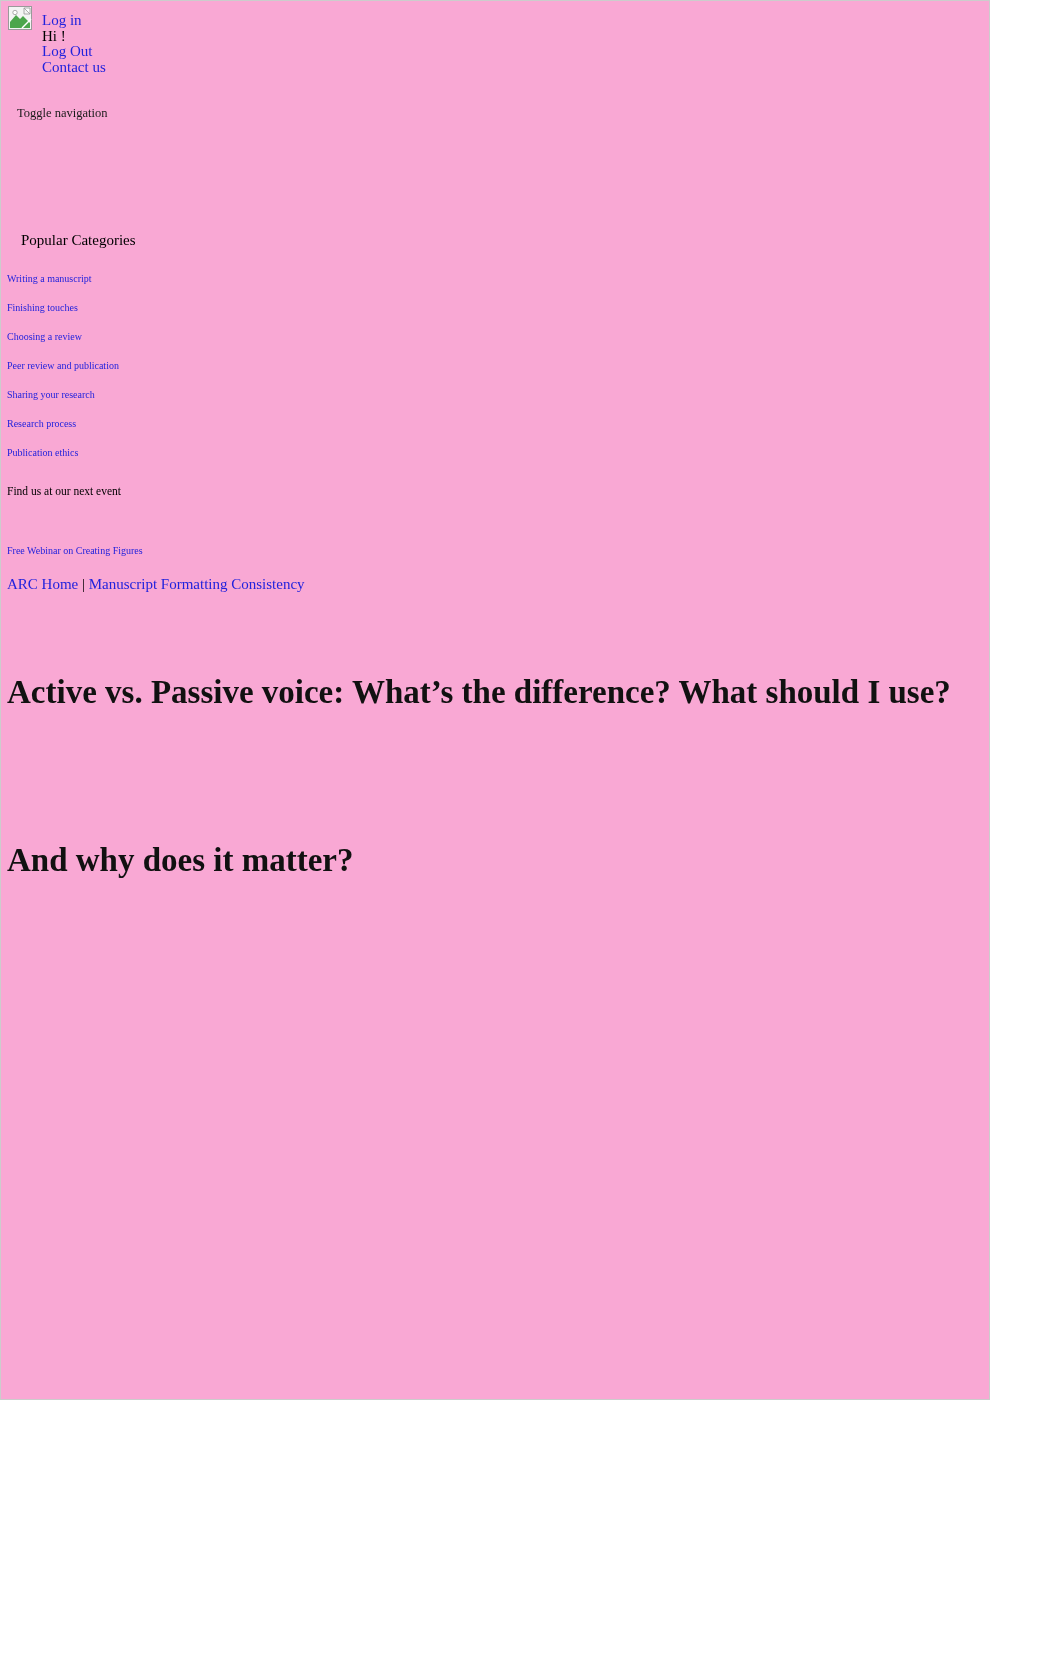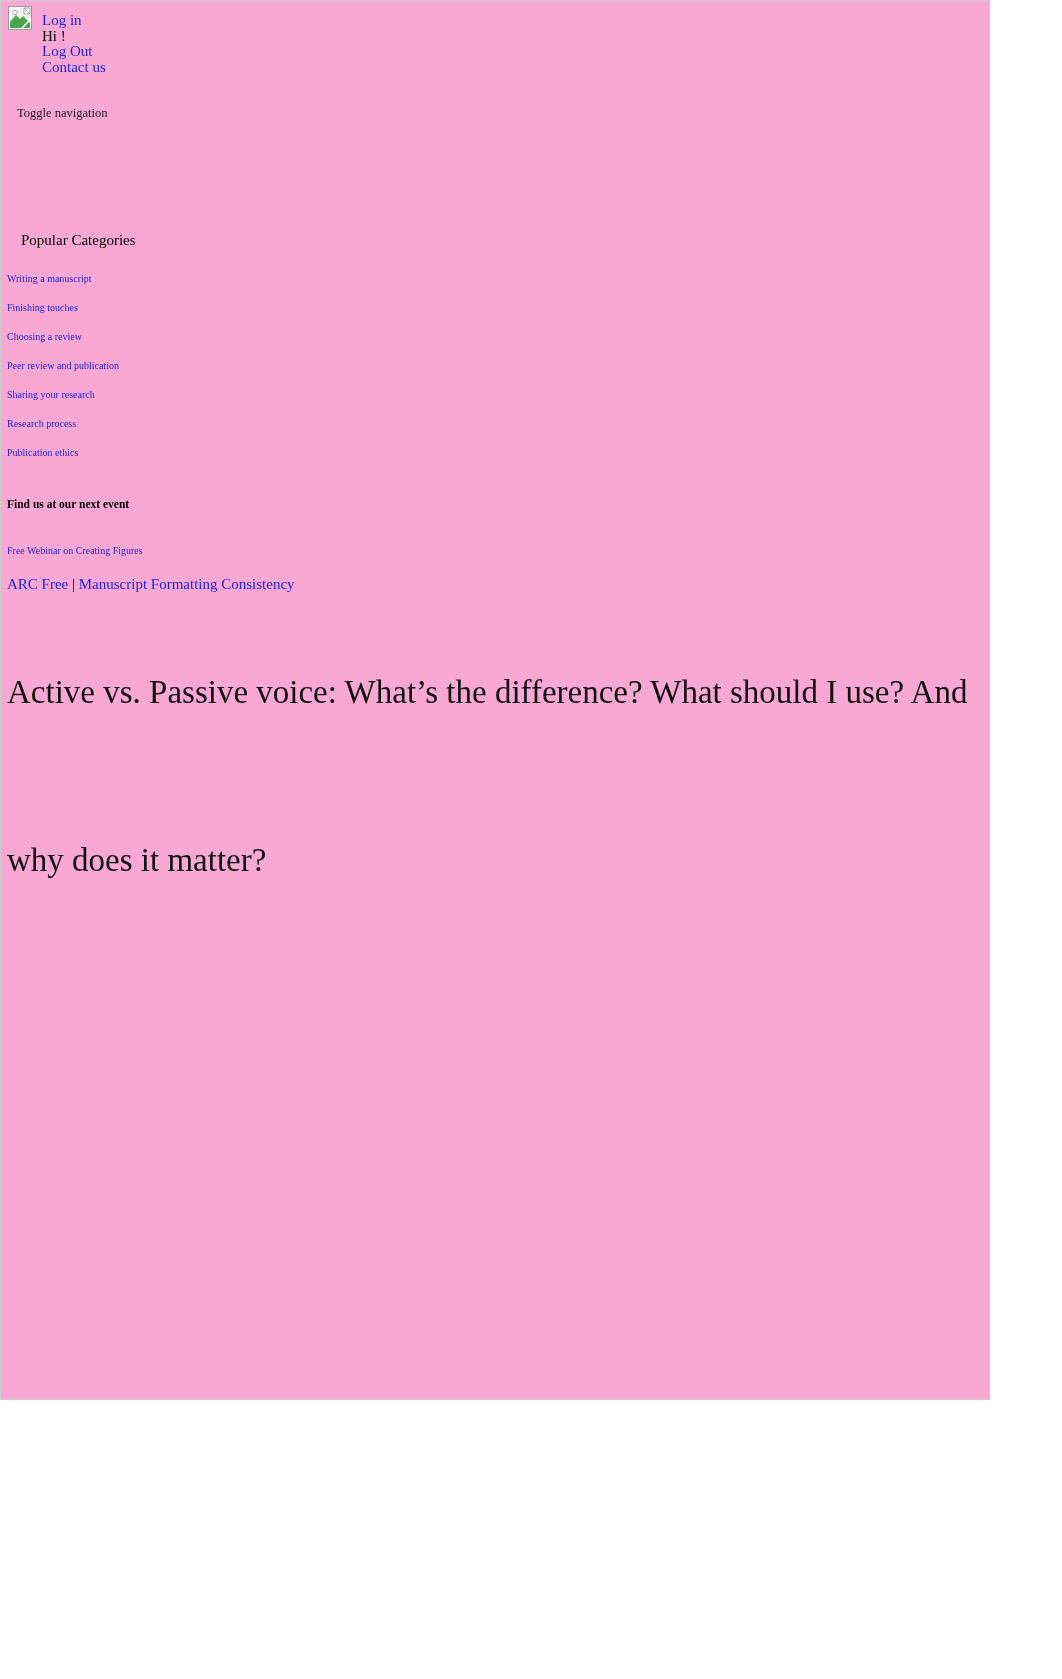--- a/index.html
+++ b/index.html
@@ -136,23 +136,23 @@
   }
   .search-input::placeholder {
     color: #aaaaaa;
     opacity: 1;
   }
 
   
   .event-heading {
     position: absolute;
     left: 6px;
-    top: 497px;
+    top: 484px;
     font-size: 11.5px;
-    font-weight: bold;
+    font-weight: normal;
     color: #000000;
   }
   .event-link {
     position: absolute;
     left: 6px;
     top: 544px;
     font-size: 10px;
   }
 
   
@@ -168,21 +168,21 @@
 
   
   .article-title {
     position: absolute;
     left: 6px;
     top: 607px;
     width: 975px;
     margin: 0;
     padding: 0;
     font-size: 33px;
-    font-weight: normal;
+    font-weight: bold;
     line-height: 168px;
     color: #111111;
     font-family: "Liberation Serif", "DejaVu Serif", serif;
   }
 </style>
 </head>
 <body>
 
 <div class="page-container">
 
@@ -244,20 +244,20 @@
     </li>
   </ul>
 
 
   <div class="event-heading">Find us at our next event</div>
   <div class="event-link">
     <a href="#">Free Webinar on Creating Figures</a>
   </div>
 
   <div class="breadcrumb">
-    <a href="#">ARC Free</a>
+    <a href="#">ARC Home</a>
     <span class="sep">|</span>
     <a href="#">Manuscript Formatting Consistency</a>
   </div>
 
   <h1 class="article-title">Active vs. Passive voice: What’s the difference? What should I use? And why does it matter?</h1>
 
 </div>
 
 </body></html>

